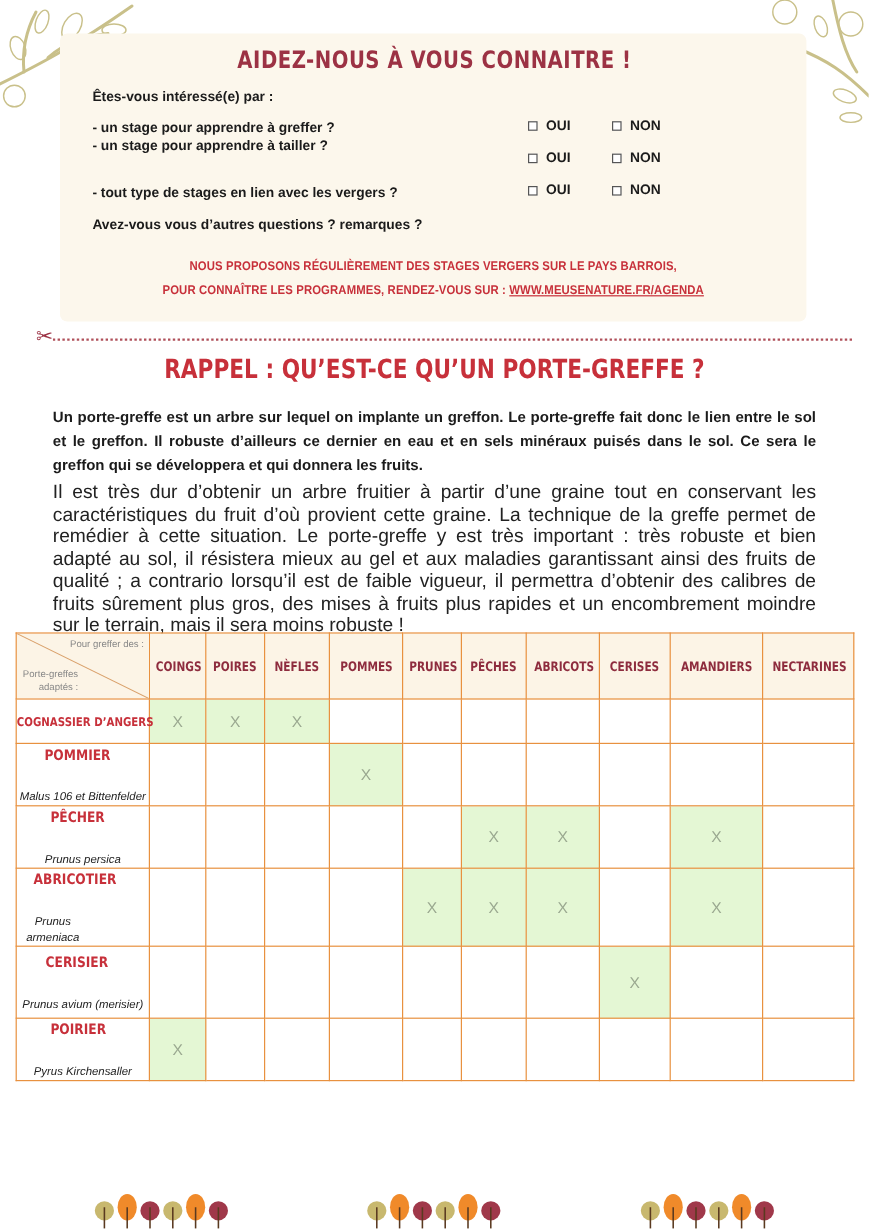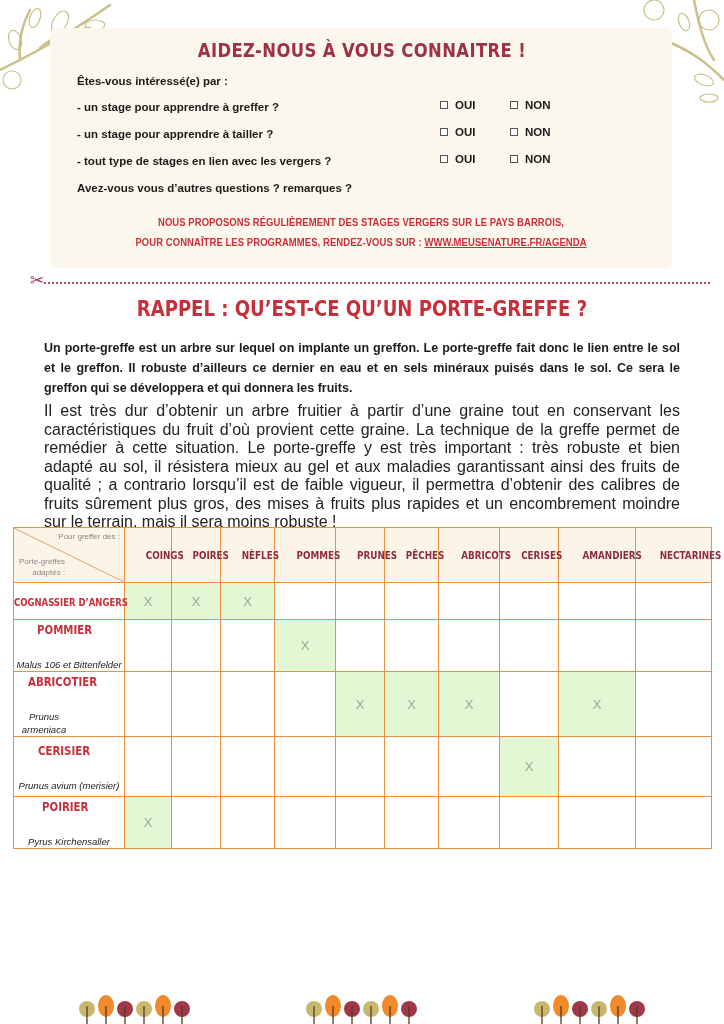--- a/index.html
+++ b/index.html
@@ -64,21 +64,20 @@
     position: absolute; left: 13px; top: 527px; width: 698px;
     border-collapse: collapse; table-layout: fixed;
   }
   table.grid td, table.grid th {
     border: 1.5px solid #e8913f; padding: 0; text-align: center; vertical-align: middle;
   }
   table.grid thead th {
     background: #fcf4e6; height: 54px;
     font-family: "DejaVu Sans", sans-serif; font-size: 11px; font-weight: bold; color: #8e2c3e;
     transform-origin: center;
-    padding-left: 16px;
   }
   th .hlabel { display: inline-block; transform: scaleX(0.8); white-space: nowrap; }
   th.corner { position: relative; background: #fcf4e6; }
   .corner-top { position: absolute; right: 4px; top: 4px; font-size: 8px; color: #888; font-weight: normal; font-family: "Liberation Sans", sans-serif; }
   .corner-bot { position: absolute; left: 5px; bottom: 4px; font-size: 8px; color: #888; font-weight: normal; text-align: right; line-height: 11px; font-family: "Liberation Sans", sans-serif; }
   .corner svg { position: absolute; left: 0; top: 0; width: 100%; height: 100%; }
 
   td.rowhead { text-align: left; padding: 4px 5px; vertical-align: middle; }
   .rh-name { font-family: "DejaVu Sans", sans-serif; font-weight: bold; font-size: 12px; color: #c7303a; display: inline-block; transform: scaleX(0.85); transform-origin: left; white-space: nowrap; }
   .rh-name.small { font-size: 10px; }
@@ -126,21 +125,21 @@
 <div class="survey-line" style="top:101px">- un stage pour apprendre à greffer ?</div>
 <div class="opt" style="left:440px; top:99px">
     <span class="box"></span>
     <span>OUI</span>
   </div>
 <div class="opt" style="left:510px; top:99px">
     <span class="box"></span>
     <span>NON</span>
   </div>
 
-<div class="survey-line" style="top:128px">- un stage pour apprendre à tailler ?</div>
+<div class="survey-line" style="top:116px">- un stage pour apprendre à tailler ?</div>
 <div class="opt" style="left:440px; top:126px">
     <span class="box"></span>
     <span>OUI</span>
   </div>
 <div class="opt" style="left:510px; top:126px">
     <span class="box"></span>
     <span>NON</span>
   </div>
 
 <div class="survey-line" style="top:155px">- tout type de stages en lien avec les vergers ?</div>
@@ -220,20 +219,33 @@
         <td class="cell"></td>
         <td class="cell"></td>
         <td class="cell on">X</td>
         <td class="cell"></td>
         <td class="cell"></td>
         <td class="cell"></td>
         <td class="cell"></td>
         <td class="cell"></td>
         <td class="cell"></td>
       </tr>
+      <tr style="height: 46px;">
+        <td class="rowhead"><div class="rh-name">PÊCHER</div><div class="rh-latin">Prunus persica</div></td>
+        <td class="cell"></td>
+        <td class="cell"></td>
+        <td class="cell"></td>
+        <td class="cell"></td>
+        <td class="cell"></td>
+        <td class="cell on">X</td>
+        <td class="cell on">X</td>
+        <td class="cell"></td>
+        <td class="cell on">X</td>
+        <td class="cell"></td>
+      </tr>
       <tr style="height: 56px;">
         <td class="rowhead"><div class="rh-name">ABRICOTIER</div><div class="rh-latin" style="width: 60px;">Prunus armeniaca</div></td>
         <td class="cell"></td>
         <td class="cell"></td>
         <td class="cell"></td>
         <td class="cell"></td>
         <td class="cell on">X</td>
         <td class="cell on">X</td>
         <td class="cell on">X</td>
         <td class="cell"></td>

